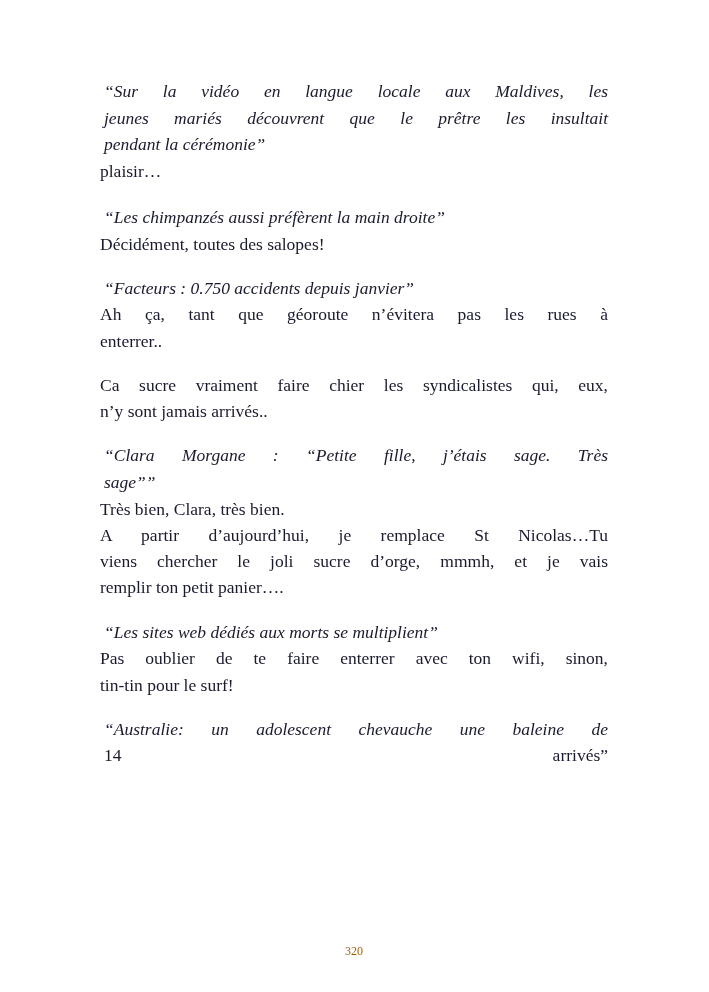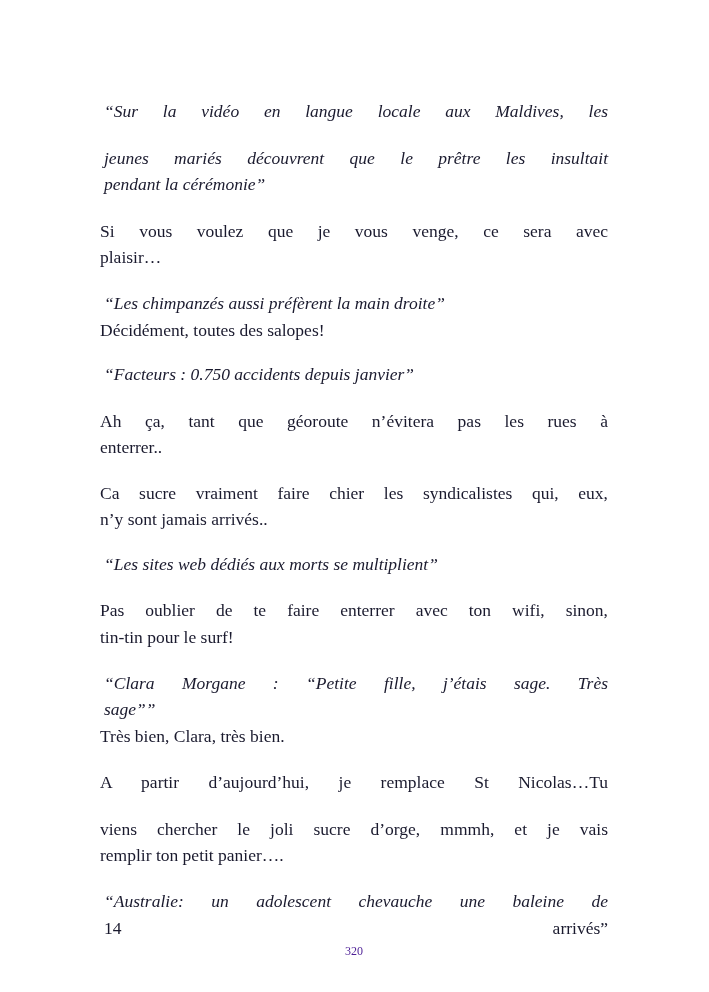--- a/index.html
+++ b/index.html
@@ -43,82 +43,80 @@
     text-justify: inter-word;
     margin: 0;
   }
   .body-line.nojust {
     text-align: left;
   }
   
   .justify-all {
     text-align: justify;
     text-align-last: justify;
-    margin-top: 20px;
   }
   .spread {
     display: flex;
     justify-content: space-between;
     font-size: 17.5px;
     line-height: 1.52;
     padding-left: 4px;
   }
   .page-number {
     position: absolute;
     left: 0;
     top: 866px;
     width: 508px;
     text-align: center;
     font-size: 12px;
-    color: #4c1d95;
+    color: #a16207;
   }
   .e1 { margin-bottom: 20px; }
 </style>
 </head>
 <body>
 
 <div class="page">
 
   <div class="entry e1">
     <p class="headline justify-all">“Sur la vidéo en langue locale aux Maldives, les</p>
     <p class="headline justify-all">jeunes mariés découvrent que le prêtre les insultait</p>
     <p class="headline nojust">pendant la cérémonie”</p>
-    <p class="body-line justify-all">Si vous voulez que je vous venge, ce sera avec</p>
     <p class="body-line nojust">plaisir…</p>
   </div>
 
   <div class="entry">
     <p class="headline nojust">“Les chimpanzés aussi préfèrent la main droite”</p>
     <p class="body-line nojust">Décidément, toutes des salopes!</p>
   </div>
 
   <div class="entry">
     <p class="headline nojust">“Facteurs : 0.750 accidents depuis janvier”</p>
     <p class="body-line justify-all">Ah ça, tant que géoroute n’évitera pas les rues à</p>
     <p class="body-line nojust">enterrer..</p>
   </div>
 
   <div class="entry">
     <p class="body-line justify-all">Ca sucre vraiment faire chier les syndicalistes qui, eux,</p>
     <p class="body-line nojust">n’y sont jamais arrivés..</p>
   </div>
 
   <div class="entry">
-    <p class="headline nojust">“Les sites web dédiés aux morts se multiplient”</p>
-    <p class="body-line justify-all">Pas oublier de te faire enterrer avec ton wifi, sinon,</p>
-    <p class="body-line nojust">tin-tin pour le surf!</p>
-  </div>
-
-  <div class="entry">
     <p class="headline justify-all">“Clara Morgane : “Petite fille, j’étais sage. Très</p>
     <p class="headline nojust">sage””</p>
     <p class="body-line nojust">Très bien, Clara, très bien.</p>
     <p class="body-line justify-all">A partir d’aujourd’hui, je remplace St Nicolas…Tu</p>
     <p class="body-line justify-all">viens chercher le joli sucre d’orge, mmmh, et je vais</p>
     <p class="body-line nojust">remplir ton petit panier….</p>
+  </div>
+
+  <div class="entry">
+    <p class="headline nojust">“Les sites web dédiés aux morts se multiplient”</p>
+    <p class="body-line justify-all">Pas oublier de te faire enterrer avec ton wifi, sinon,</p>
+    <p class="body-line nojust">tin-tin pour le surf!</p>
   </div>
 
   <div class="entry">
     <p class="headline justify-all">“Australie: un adolescent chevauche une baleine de</p>
     <div class="spread">
       <span>14</span>
       <span>arrivés”</span>
     </div>
   </div>
 

